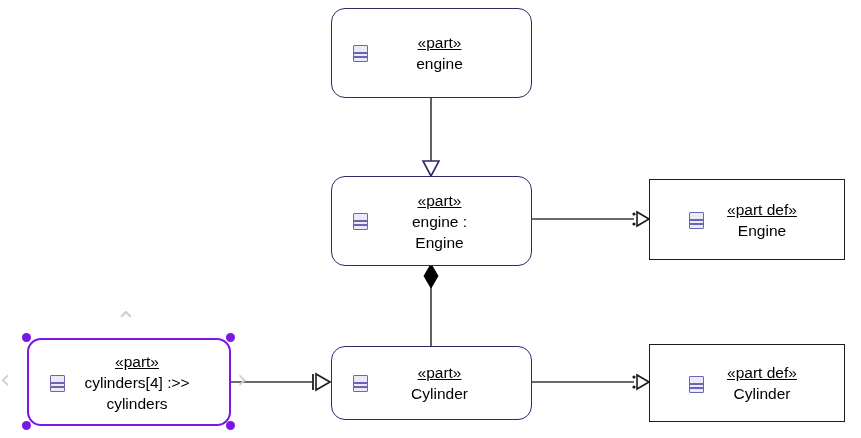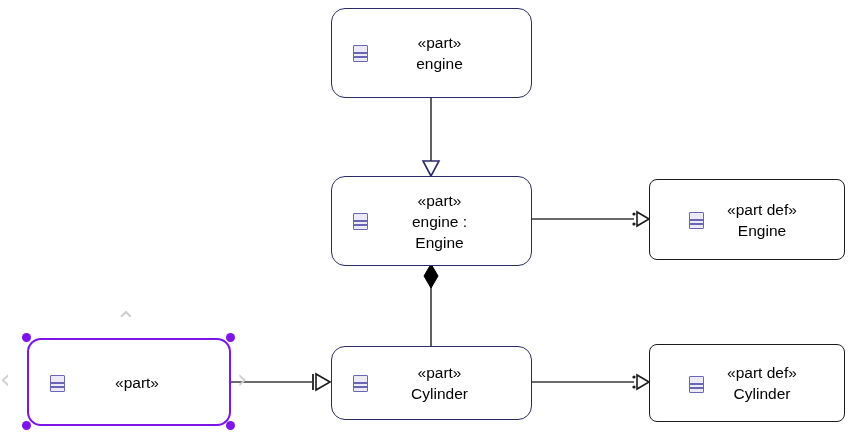--- a/index.html
+++ b/index.html
@@ -34,21 +34,21 @@
     display: flex;
     align-items: center;
     justify-content: flex-start;
   }
   .node.usage {
     border: 1.6px solid #2b2b68;
     border-radius: 14px;
   }
   .node.definition {
     border: 1.6px solid #1c1c1c;
-    border-radius: 8px;
+    border-radius: 0;
   }
   .node-icon {
     position: absolute;
     width: 15px;
     height: 17px;
     box-sizing: border-box;
     border: 1.6px solid #6b65b5;
     background: #eceaf6;
     border-radius: 1px;
   }
@@ -75,20 +75,21 @@
     text-align: center;
     font-size: 15.5px;
     line-height: 21px;
     color: #000000;
     padding-left: 16px;
     box-sizing: border-box;
     user-select: none;
   }
   .node-text .kw {
     display: block;
+    text-decoration: underline;
   }
   .node-text .nm {
     display: block;
   }
   
   .selected {
     border-color: #7d15e8 !important;
     border-width: 2.4px !important;
   }
   .handle {
@@ -167,20 +168,22 @@
     <span class="node-text">
       <span class="kw">«part»</span>
       <span class="nm">Cylinder</span>
     </span>
   </div>
 
   <div class="node usage selected" style="left:27px; top:338px; width:204px; height:88px;">
     <span class="node-icon" style="left:21px; top:35px;"></span>
     <span class="node-text">
       <span class="kw">«part»</span>
+      <span class="nm">cylinders[4] :&gt;&gt;</span>
+      <span class="nm">cylinders</span>
     </span>
   </div>
 
   <span class="handle" style="left:22px; top:333px;"></span>
   <span class="handle" style="left:226px; top:333px;"></span>
   <span class="handle" style="left:22px; top:421px;"></span>
   <span class="handle" style="left:226px; top:421px;"></span>
 
   <span class="chevron" style="left:115px; top:308px;">⌃</span>
   <span class="chevron" style="left:0px; top:366px;">‹</span>

